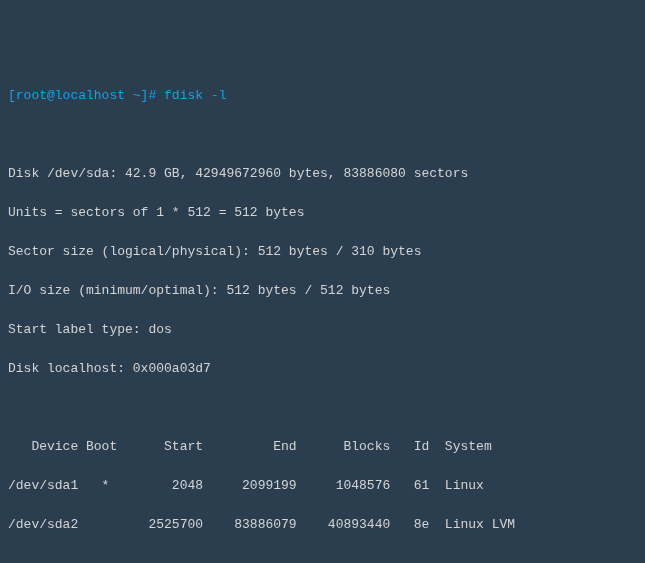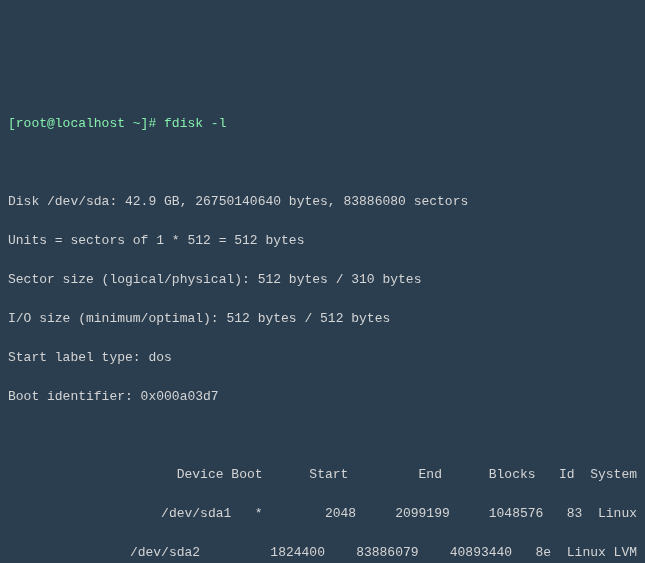--- a/index.html
+++ b/index.html
@@ -8,41 +8,41 @@
       color: #d4d4d4;
       font-family: 'Courier New', monospace;
       font-size: 13px;
       line-height: 1.5;
       padding: 8px;
       width: 645px;
       height: 563px;
       overflow: hidden;
       white-space: pre;
     }
-    .prompt-line { color: #86efac; margin-top: 28px; }
+    .prompt-line { color: #0ea5e9; }
     .line { display: block; }
-    .table-row { display: block; text-align: right; }
+    .table-row { display: block; }
   </style>
 </head>
 <body>
 
 
 
 <span class="line prompt-line">[root@localhost ~]# fdisk -l</span>
 <span class="line"> </span>
-<span class="line">Disk /dev/sda: 42.9 GB, 26750140640 bytes, 83886080 sectors</span>
+<span class="line">Disk /dev/sda: 42.9 GB, 42949672960 bytes, 83886080 sectors</span>
 <span class="line">Units = sectors of 1 * 512 = 512 bytes</span>
 <span class="line">Sector size (logical/physical): 512 bytes / 310 bytes</span>
 <span class="line">I/O size (minimum/optimal): 512 bytes / 512 bytes</span>
 <span class="line">Start label type: dos</span>
-<span class="line">Boot identifier: 0x000a03d7</span>
+<span class="line">Disk localhost: 0x000a03d7</span>
 <span class="line"> </span>
 <span class="table-row">   Device Boot      Start         End      Blocks   Id  System</span>
-<span class="table-row">/dev/sda1   *        2048     2099199     1048576   83  Linux</span>
-<span class="table-row">/dev/sda2         1824400    83886079    40893440   8e  Linux LVM</span>
+<span class="table-row">/dev/sda1   *        2048     2099199     1048576   61  Linux</span>
+<span class="table-row">/dev/sda2         2525700    83886079    40893440   8e  Linux LVM</span>
 <span class="line"> </span>
 
 
 
 
 
 
 
 
 

